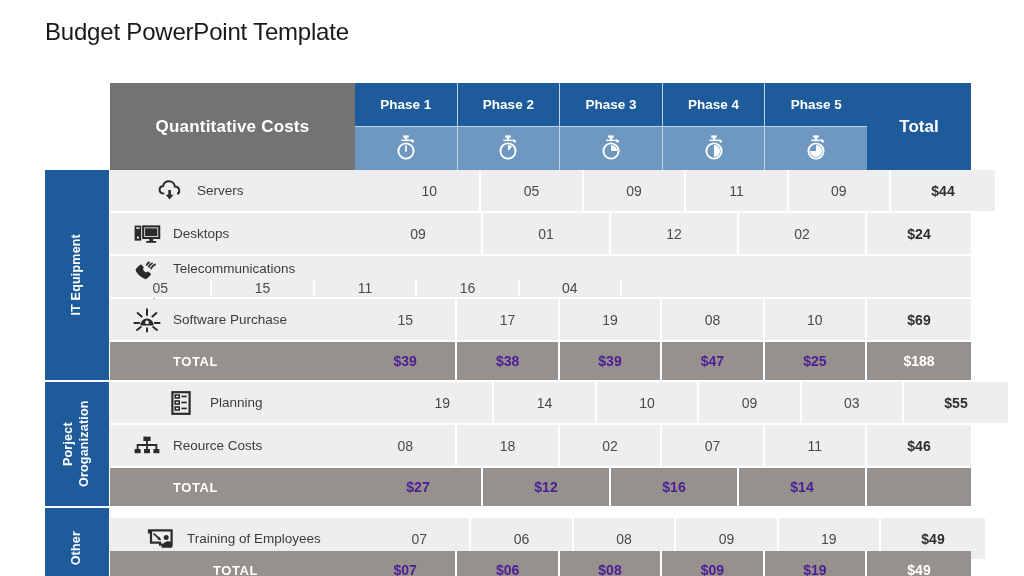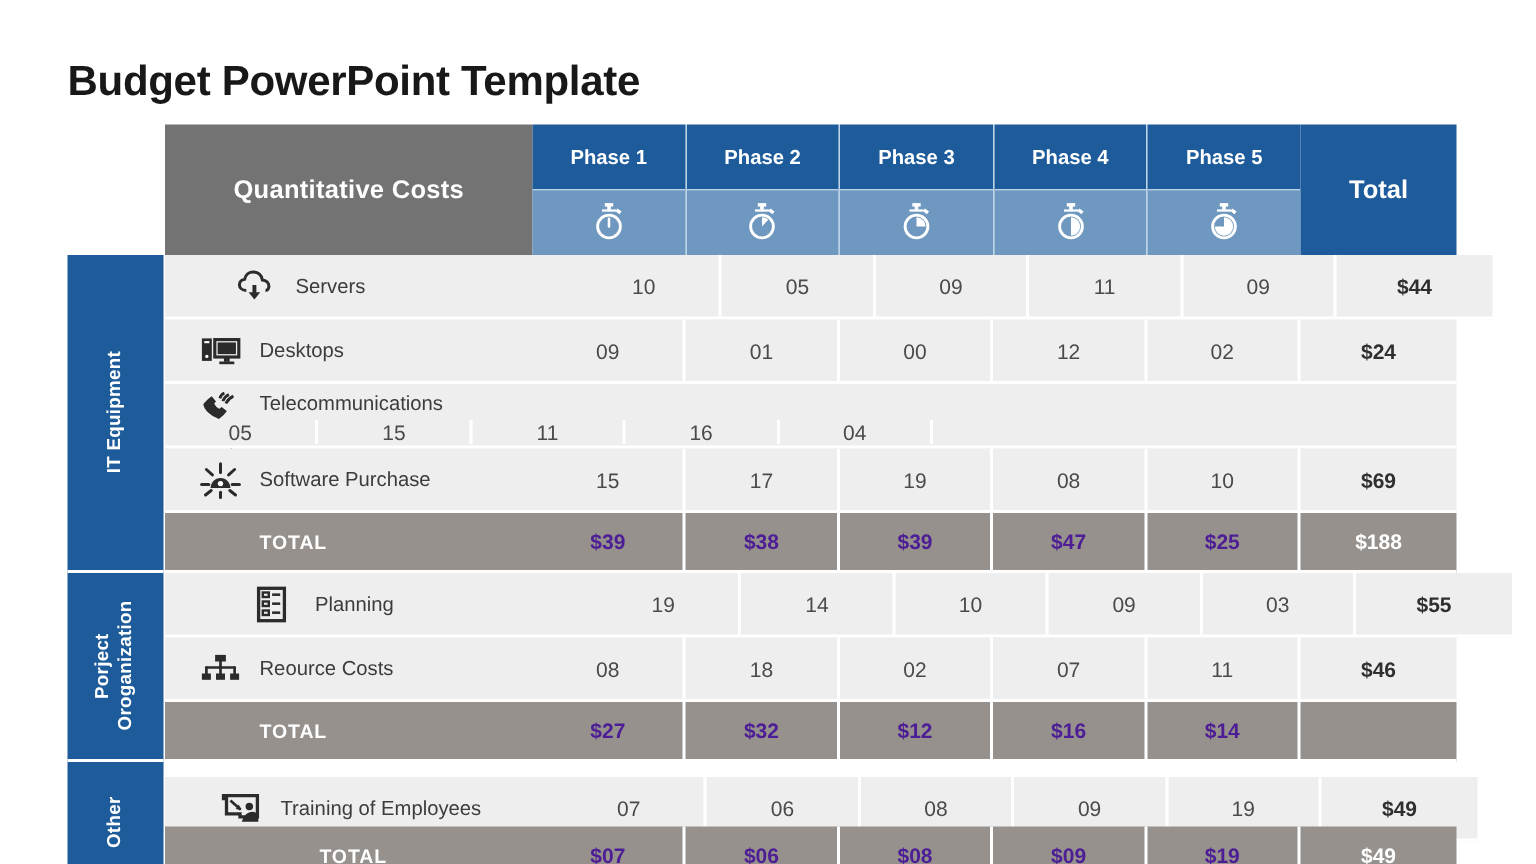--- a/index.html
+++ b/index.html
@@ -19,26 +19,25 @@
     position: absolute;
     inset: 0;
     background: #ffffff;
   }
 
   
   #title {
     position: absolute;
     left: 45px;
     top: 18px;
-    font-size: 28px;
-    font-weight: 700;
+    font-size: 24px;
+    font-weight: 400;
     color: #181818;
     letter-spacing: -0.2px;
     white-space: nowrap;
-    margin-top: 20px;
   }
 
   
   #table {
     position: absolute;
     left: 45px;
     top: 83px;
     width: 926px;
     height: 470px;
   }
@@ -325,21 +324,20 @@
                 <rect x="12.1" y="5.3" width="12.2" height="7.8" fill="#2b2b2b"></rect>
                 <rect x="16.3" y="15" width="3.8" height="3.2" fill="#2b2b2b"></rect>
                 <rect x="13.2" y="18" width="10" height="1.8" fill="#2b2b2b"></rect>
               </svg>
             </span>
             <span class="txt">Desktops</span>
           </div>
           <div class="cells">
             <div class="c">09</div>
             <div class="c">01</div>
-            <div class="c">00</div>
             <div class="c">12</div>
             <div class="c">02</div>
           </div>
           <div class="tot">$24</div>
         </div>
         <div class="row data" style="top: 173px; height: 41px; flex-direction: column;">
           <div class="label">
             <span class="ic">
               <svg width="26" height="24" viewBox="0 0 26 24">
                 <path d="M3.2 13.6 C3.2 13.6 6.0 10.2 8.0 9.0 L10.2 11.6 C10.2 11.6 9.0 12.8 9.4 13.6 C10.0 14.9 11.6 16.5 12.9 17.0 C13.7 17.3 14.8 16.1 14.8 16.1 L17.4 18.2 C16.2 20.2 12.8 22.6 12.8 22.6 C12.8 22.6 8.6 21.0 6.0 18.4 C3.4 15.8 3.2 13.6 3.2 13.6 Z" fill="#2b2b2b" stroke="#2b2b2b" stroke-width="1.2"></path>
@@ -448,21 +446,20 @@
             <div class="c">11</div>
           </div>
           <div class="tot">$46</div>
         </div>
         <div class="row total" style="top: 385px; height: 38px;">
           <div class="label">
             <span class="txt">TOTAL</span>
           </div>
           <div class="cells">
             <div class="c">$27</div>
-            <div class="c">$32</div>
             <div class="c">$12</div>
             <div class="c">$16</div>
             <div class="c">$14</div>
           </div>
         </div>
         <div class="row data" style="top: 435px; height: 41px; padding-left: 14px;">
           <div class="label">
             <span class="ic">
               <svg width="28" height="22" viewBox="0 0 28 22">
                 <path d="M2.0 2.4 L24.6 2.4 L24.6 16.6 L13.0 16.6 L13.0 14.6 L4.0 14.6 L4.0 4.4 L2.0 4.4 Z" fill="none" stroke="#2b2b2b" stroke-width="2.2"></path>

